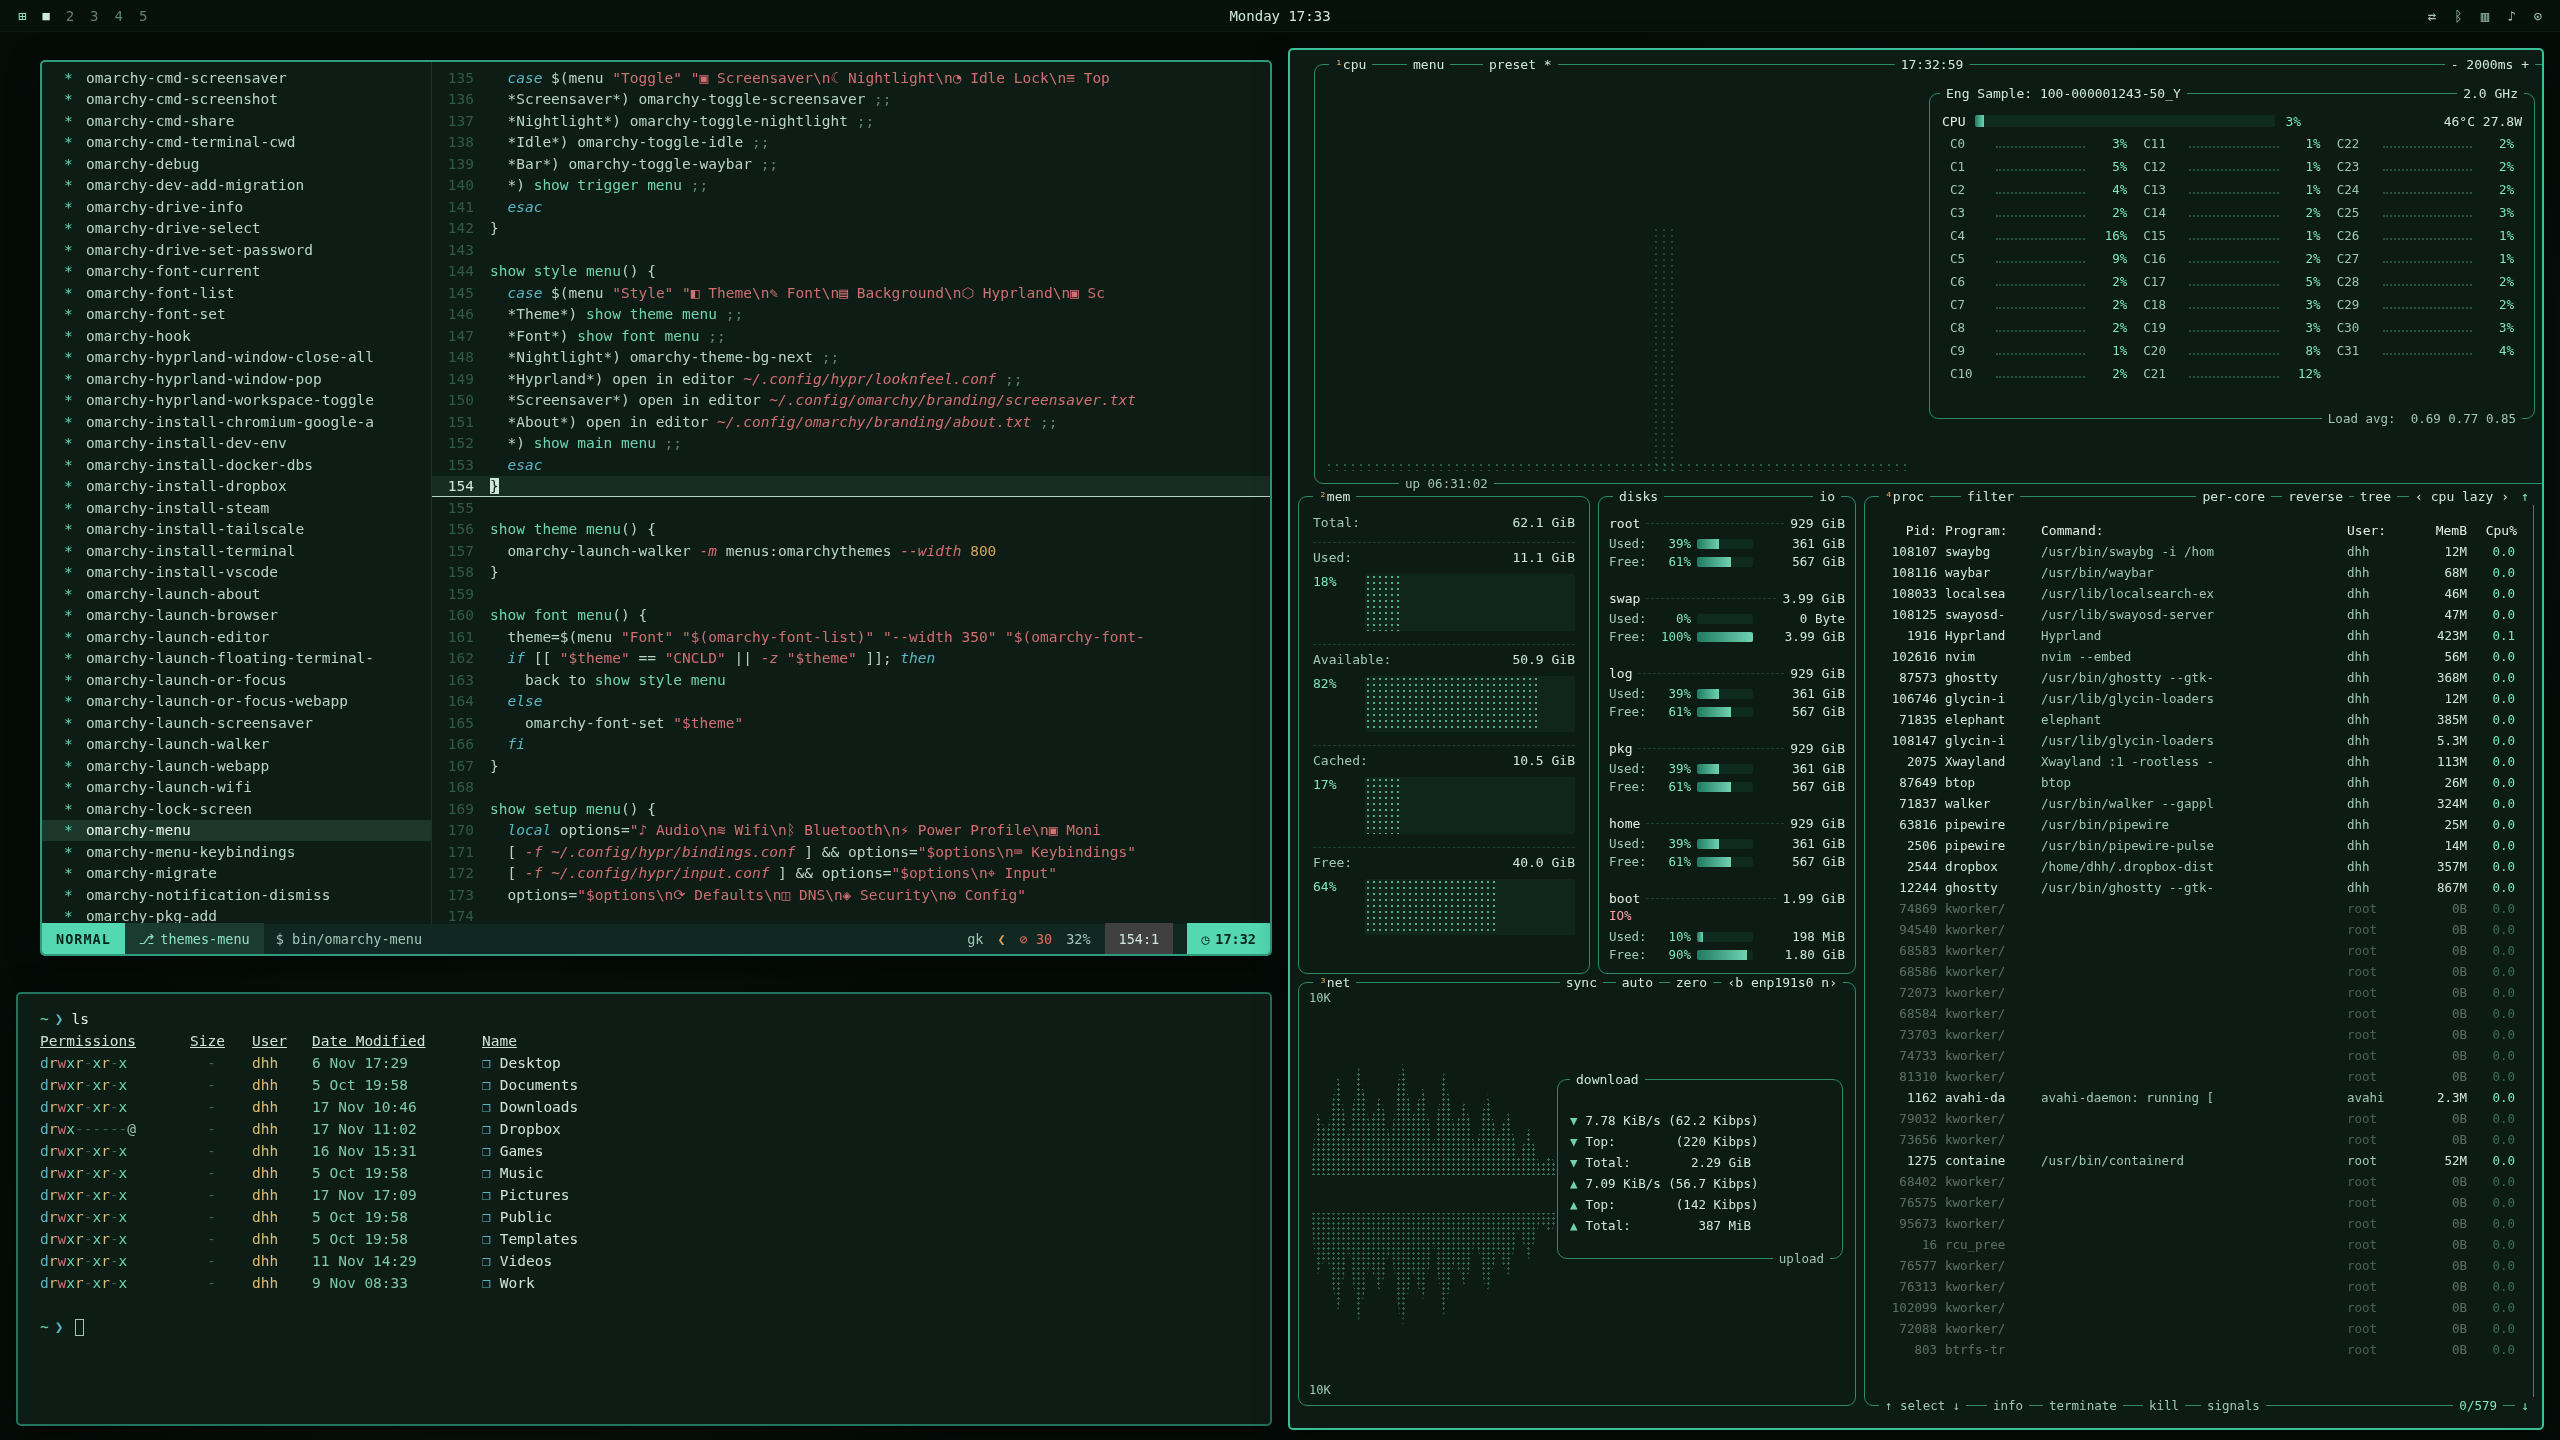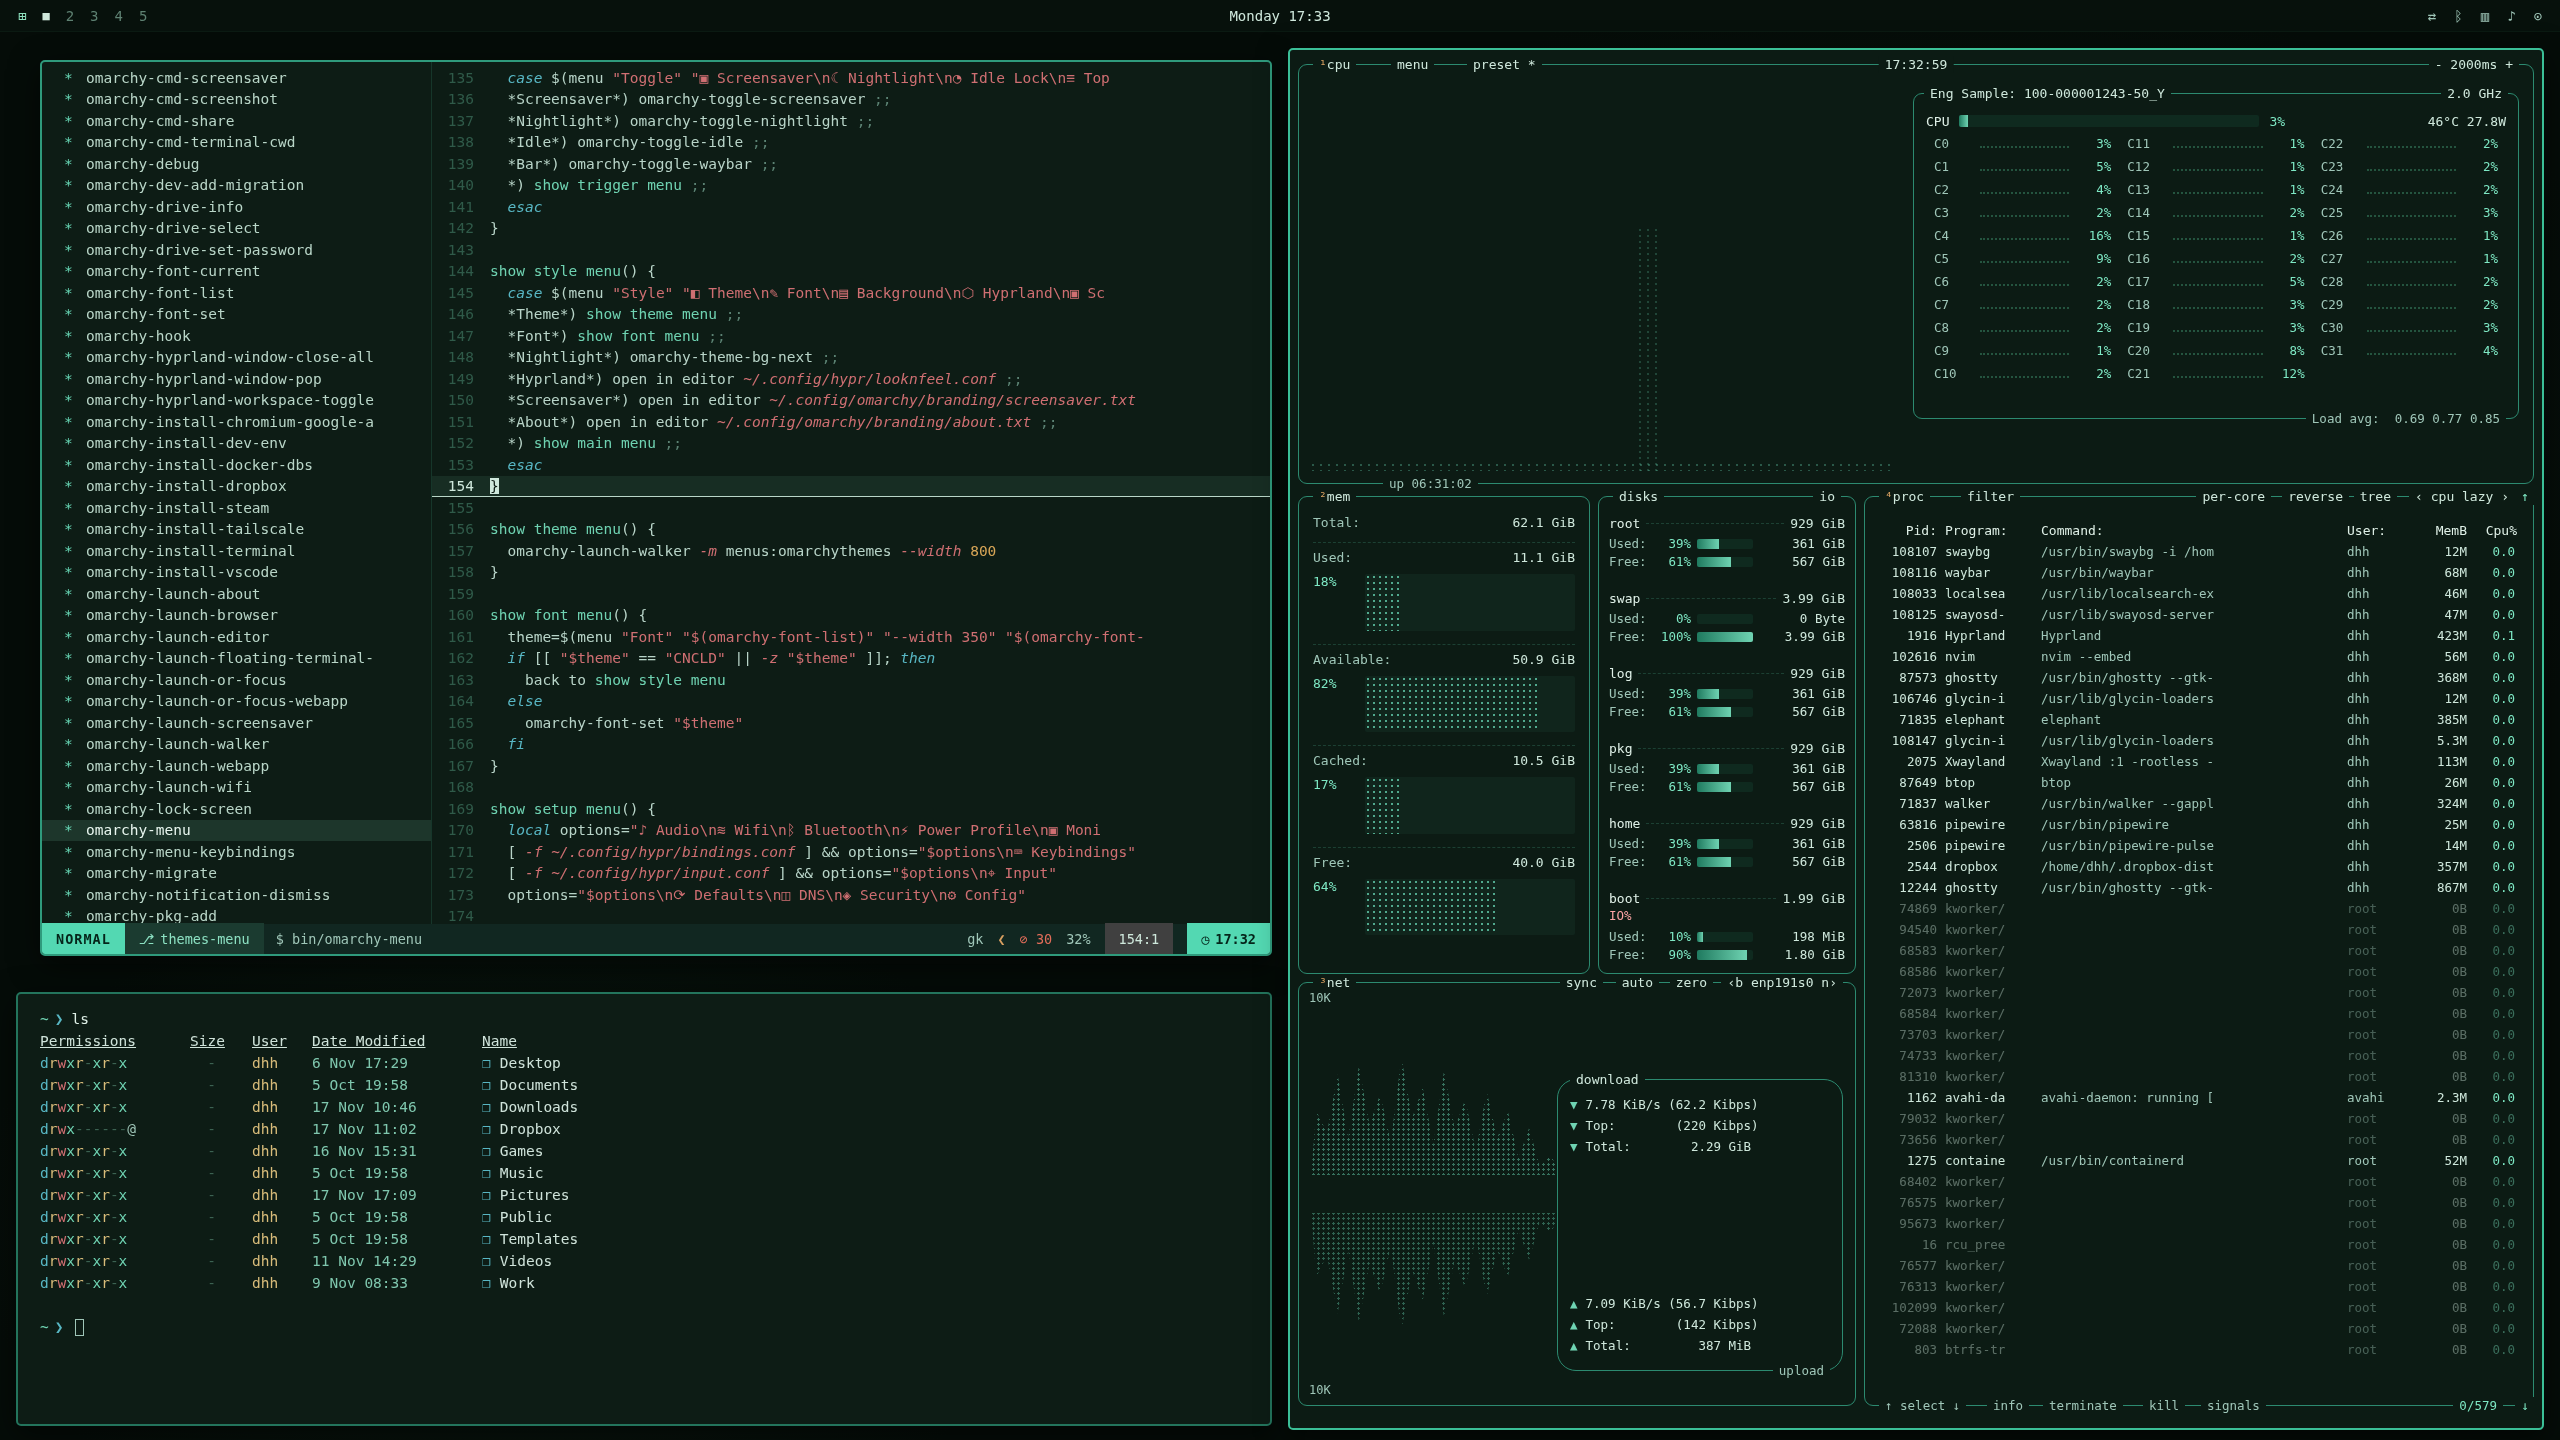--- a/index.html
+++ b/index.html
@@ -75,21 +75,21 @@
   .ch-d{color:#58b7c4}.ch-r{color:#d8bc7a}.ch-w{color:#cf6f72}.ch-x{color:#6fd3b2}
   .ch-dash{color:#3c6252}.ch-at{color:#9fc6b8}
   .cursor{display:inline-block;width:9px;height:17px;border:1px solid #9fc6b8;margin-left:4px}
   
   #win-btop{left:1288px;top:48px;width:1256px;height:1382px;background:#0c1b14;border-color:#3bbf97}
   .bbox{position:absolute;border:1.5px solid #2c8a70;border-radius:9px}
   .btab{position:absolute;top:-9px;background:#0c1b14;padding:0 6px;font-size:13px;line-height:17px;color:#cfe8dc;white-space:pre}
   .btab b{color:#d8a061;font-weight:normal}
   .btabb{position:absolute;bottom:-9px;background:#0c1b14;padding:0 6px;font-size:12.5px;line-height:17px;color:#9fc6b8;white-space:pre}
   .dots{background-image:radial-gradient(rgba(103,214,180,.5) 1.2px,transparent 1.4px);background-size:8px 6px}
-  #box-cpu{left:8px;top:14px;width:1236px;height:420px}
+  #box-cpu{left:24px;top:14px;width:1236px;height:420px}
   #cpu-graph{position:absolute;left:10px;right:640px;top:36px;bottom:12px}
   #cpu-graph .strip{position:absolute;bottom:0;left:0;right:0;height:9px;opacity:.65}
   #cpu-graph .col{position:absolute;left:56%;width:26px;top:34%;bottom:0;opacity:.45}
   #cpu-info{position:absolute;right:14px;top:28px;width:606px;height:326px;border:1.5px solid #2c8a70;border-radius:9px;padding:16px 12px 8px}
   .cpurow{display:flex;align-items:center;gap:10px;font-size:13px;height:22px}
   .cpulabel{color:#dff0e7}
   .meter{width:300px;height:12px;background:#0f2a1f;border-radius:2px;overflow:hidden}
   .mfillbar{height:100%;background:linear-gradient(90deg,#1f7a5f,#6fd3b2)}
   .cpupct{color:#7ee8c4}
   .cputemp{margin-left:auto;color:#cfe8dc}
@@ -133,21 +133,21 @@
   .c-mem{text-align:right;color:#cfe8dc}
   .c-cpu{text-align:right;color:#7ee8c4;padding-right:2px}
   .prow.dim{opacity:.4}
   #box-net{left:8px;top:932px;width:558px;height:424px}
   .nscale{position:absolute;left:10px;font-size:12px;color:#9fc6b8}
   .ngraph{position:absolute;left:12px;right:12px;height:168px;opacity:.85;
     background-image:radial-gradient(rgba(103,214,180,.55) 1.2px,transparent 1.4px);background-size:5px 5px;
     clip-path:polygon(0% 100%,1% 62%,3% 75%,5% 40%,7% 78%,9% 35%,11% 70%,13% 52%,15% 80%,17% 30%,19% 66%,21% 48%,23% 82%,25% 38%,27% 72%,29% 55%,31% 86%,33% 50%,35% 78%,37% 62%,39% 90%,41% 72%,43% 95%,45% 88%,47% 100%,100% 100%)}
   #ngraph-dl{top:24px}
   #ngraph-ul{bottom:24px;transform:scaleY(-1);opacity:.7}
-  #net-info{position:absolute;right:12px;top:96px;width:286px;height:292px;border:1.5px solid #2c8a70;border-radius:19px;background:#0c1b14;padding:14px 12px;display:flex;flex-direction:column;justify-content:space-between}
+  #net-info{position:absolute;right:12px;top:96px;width:286px;height:180px;border:1.5px solid #2c8a70;border-radius:10px;background:#0c1b14;padding:30px 12px;display:flex;flex-direction:column;justify-content:space-between}
   .nrow{display:flex;gap:8px;font-size:12.5px;height:21px;align-items:center}
   .narrow{color:#6fd3b2}
   .ntext{color:#cfe8dc;white-space:pre}
   .scrollarrow{color:#7ee8c4}
 </style>
 </head>
 <body>
 
 <div id="topbar">
   <div class="tb-left">

